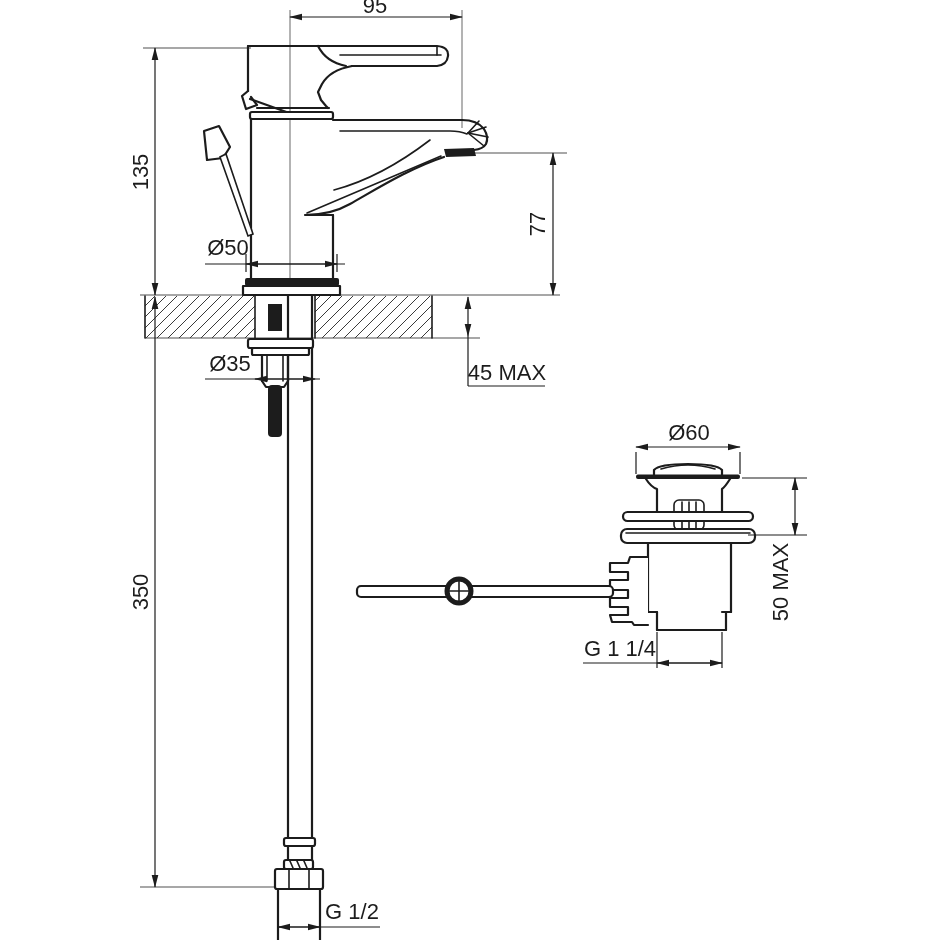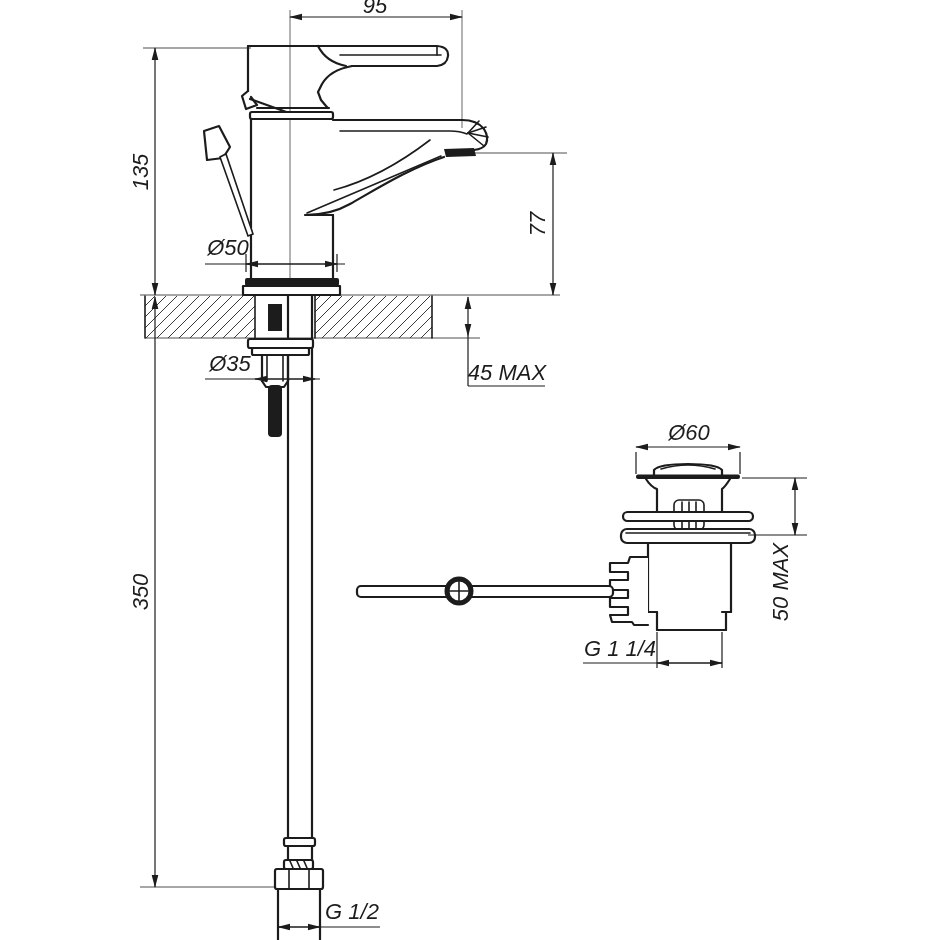--- a/index.html
+++ b/index.html
@@ -1,16 +1,16 @@
 <!DOCTYPE html>
 <html><head>
 <meta charset="utf-8">
 <style>
   html,body{margin:0;padding:0;background:#ffffff;}
-  .stage{width:940px;height:940px;background:#ffffff;position:relative;overflow:hidden;font-style:italic;}
+  .stage{width:940px;height:940px;background:#ffffff;position:relative;overflow:hidden;}
   svg{display:block;}
   text{font-family:"Liberation Sans","DejaVu Sans",sans-serif;fill:#1c1c1c;font-size:22px;}
   .obj{stroke:#1c1c1c;stroke-width:2.2;fill:none;stroke-linecap:round;stroke-linejoin:round;}
   .objthin{stroke:#1c1c1c;stroke-width:1.6;fill:none;stroke-linecap:round;}
   .fillwhite{fill:#ffffff;}
   .fillblack{fill:#1c1c1c;stroke:none;}
   .dim{stroke:#1c1c1c;stroke-width:1.2;fill:none;}
   .ref{stroke:#8a8a8a;stroke-width:1.3;fill:none;}
 </style>
 </head>

